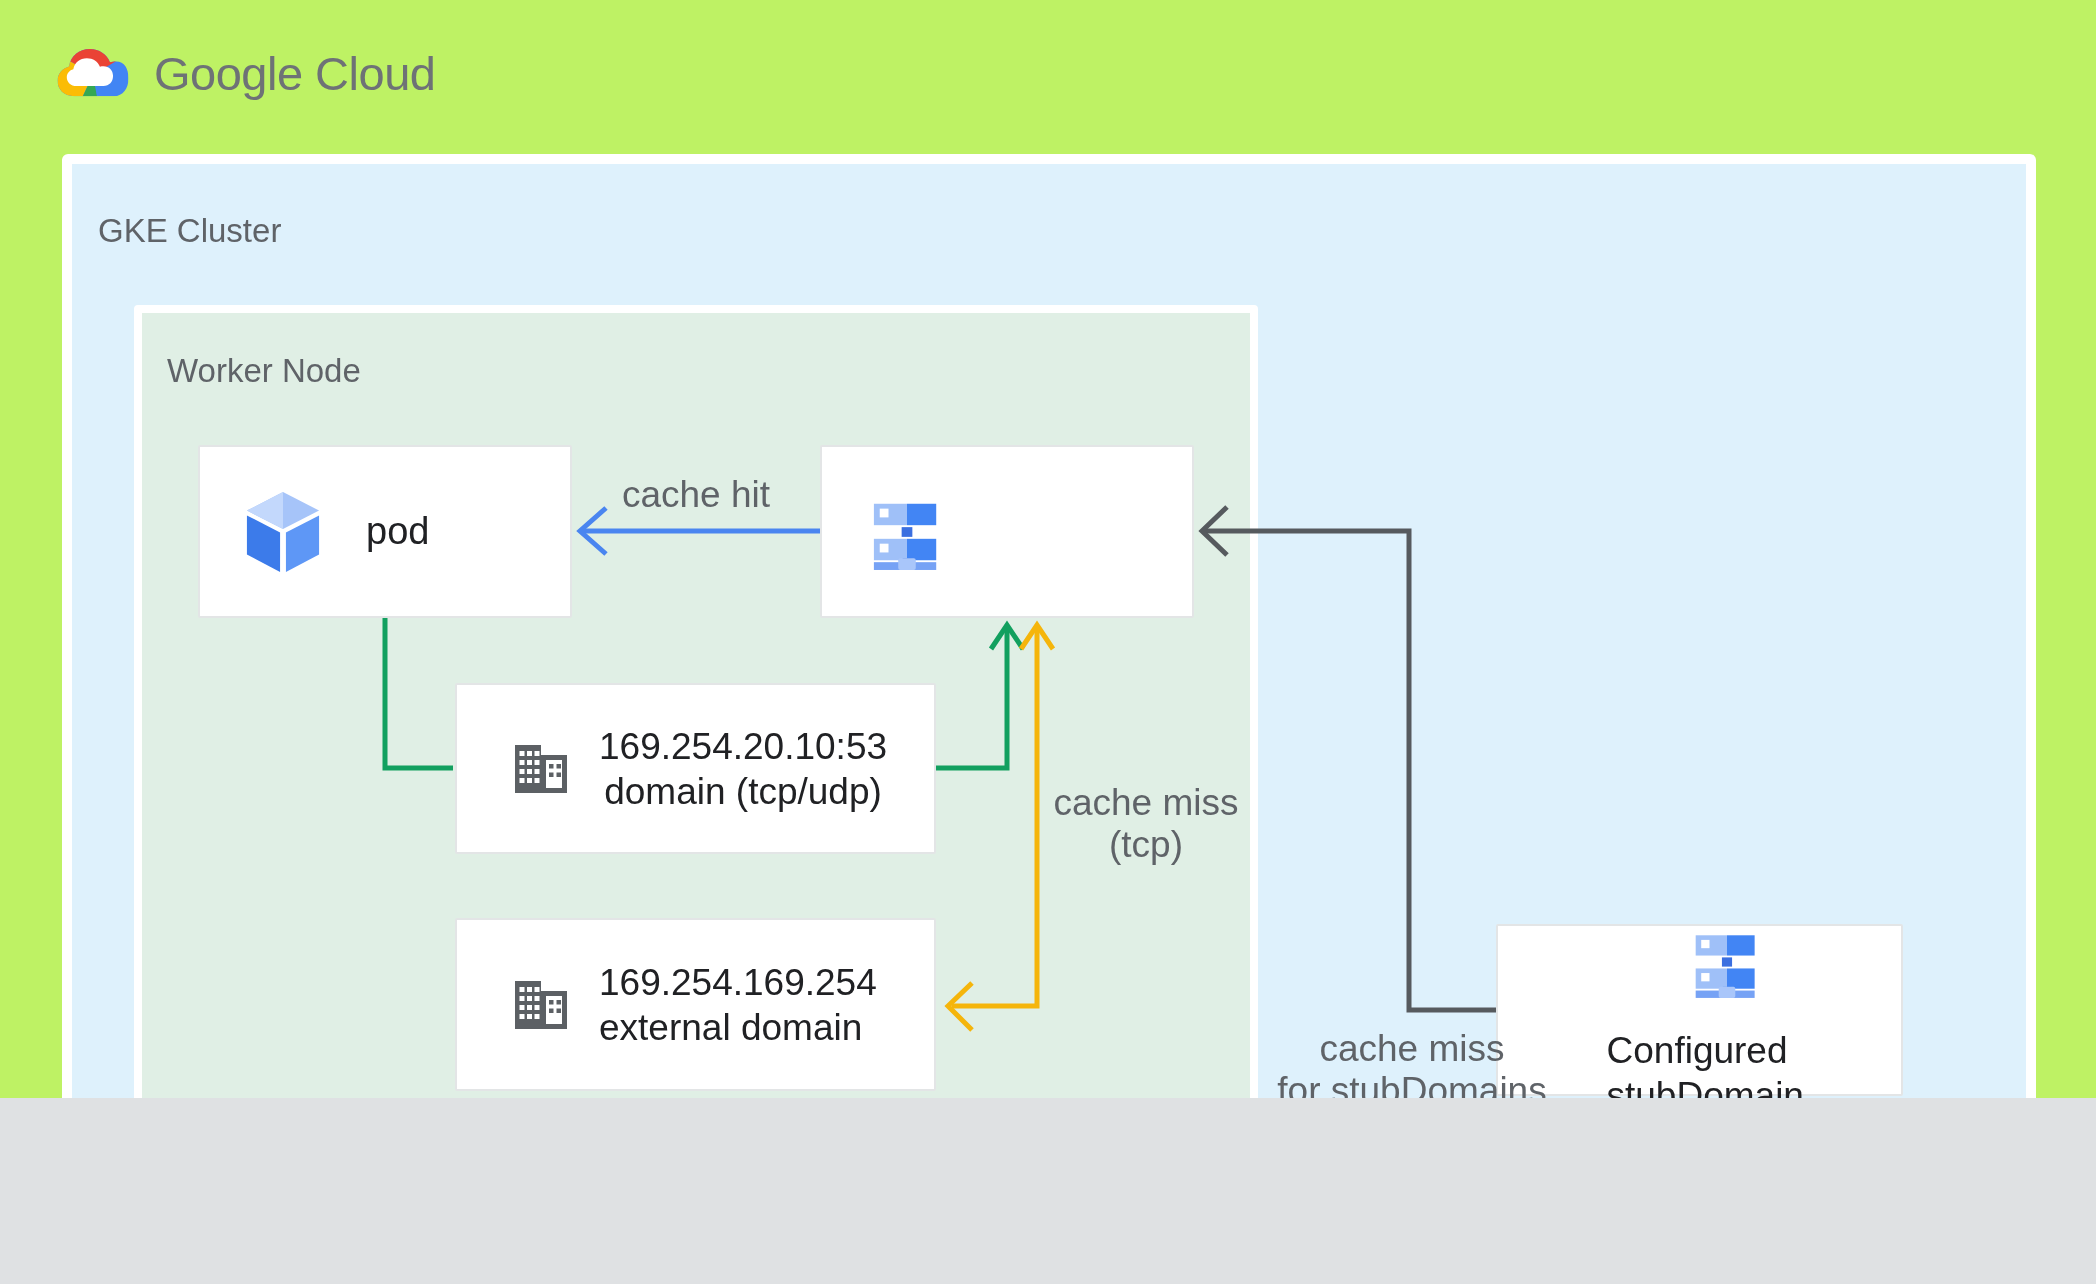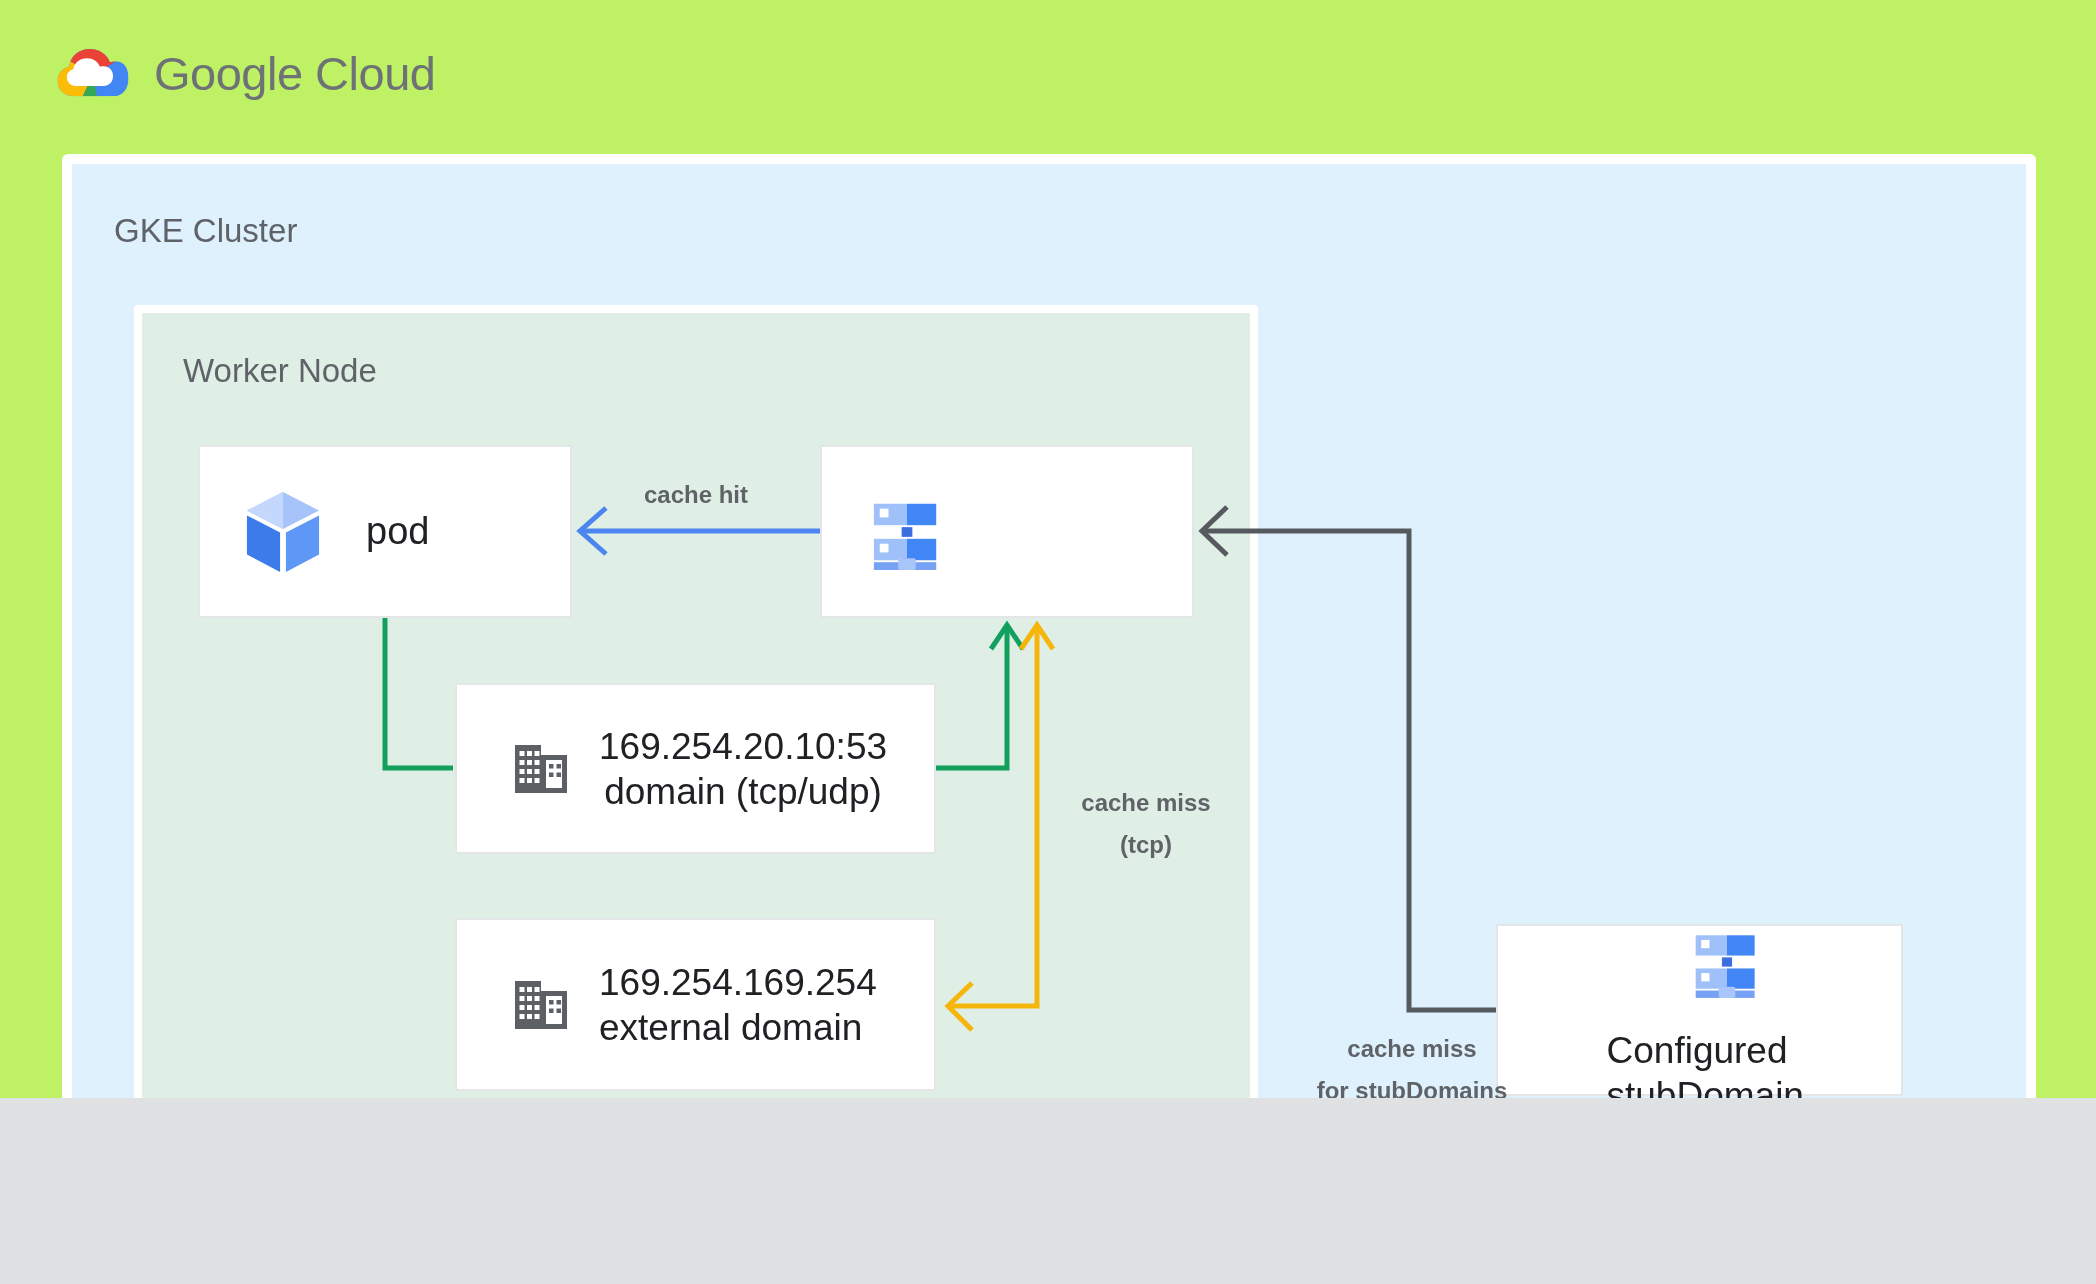--- a/index.html
+++ b/index.html
@@ -15,21 +15,21 @@
 
   
   .cluster{
     position:absolute;left:62px;top:154px;width:1974px;height:1068px;
     background:#def1fc;border:10px solid #ffffff;border-radius:6px;box-sizing:border-box;
   }
   .worker{
     position:absolute;left:134px;top:305px;width:1124px;height:851px;
     background:#e0efe5;border:8px solid #ffffff;border-radius:4px;box-sizing:border-box;
   }
-  .zone-label{position:absolute;color:#5f6368;font-size:33px;margin-left:16px;}
+  .zone-label{position:absolute;color:#5f6368;font-size:33px;}
   #gke-label{left:98px;top:212px;}
   #worker-label{left:167px;top:352px;}
 
   
   .node{
     position:absolute;background:#ffffff;border:2px solid #e3e5e6;border-radius:2px;
     box-sizing:border-box;display:flex;align-items:center;
   }
   .node .ic{flex:0 0 auto;display:block;}
   .node .txt{color:#202124;font-size:37px;line-height:45px;}
@@ -37,21 +37,21 @@
   #node-pod .txt{font-size:38px;margin-left:16px;}
   #node-dns{left:820px;top:445px;width:374px;height:173px;padding-left:48px;gap:30px;}
   #node-dns .txt{width:235px;}
   #node-request{left:455px;top:683px;width:481px;height:171px;padding-left:56px;gap:30px;text-align:center;}
   #node-external{left:455px;top:918px;width:481px;height:173px;padding-left:56px;gap:30px;}
   #node-stub{left:1496px;top:924px;width:407px;height:172px;padding-left:54px;gap:30px;flex-direction:column;}
   #node-stub .txt{width:240px;}
   .txt span{display:block;}
 
   
-  .edge-label{position:absolute;color:#5f6368;font-size:24px;line-height:42px;text-align:center;font-weight:bold;}
+  .edge-label{position:absolute;color:#5f6368;font-size:37px;line-height:42px;text-align:center;}
   #label-cache-hit{left:572px;top:474px;width:248px;}
   #label-miss-tcp{left:1036px;top:782px;width:220px;}
   #label-miss-stub{left:1266px;top:1028px;width:292px;}
 
   
   .edges{position:absolute;left:0;top:0;width:2096px;height:1284px;pointer-events:none;}
   .edges g{fill:none;stroke-width:5;stroke-linecap:butt;stroke-linejoin:miter;}
 </style>
 </head>
 <body>

